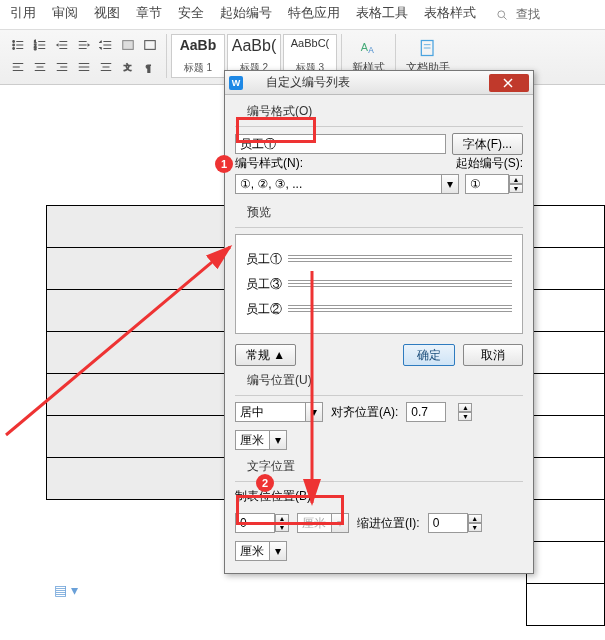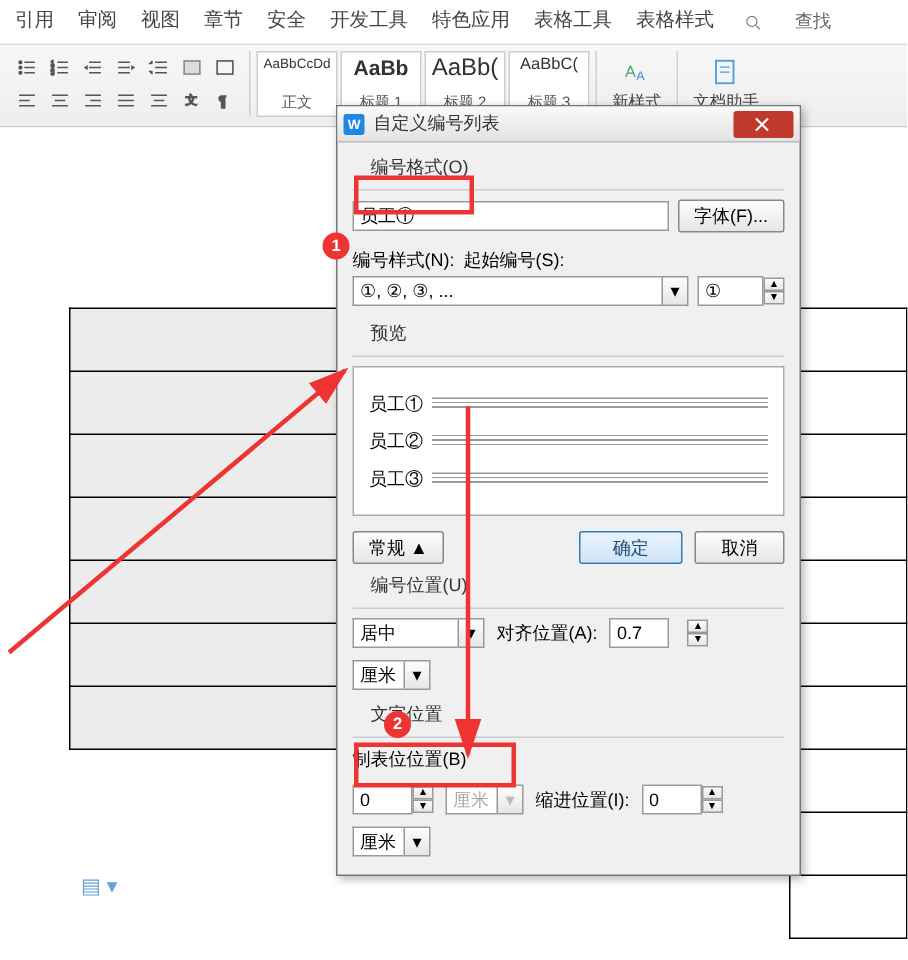--- a/index.html
+++ b/index.html
@@ -1,21 +1,21 @@
 <!DOCTYPE html>
 <html><head>
 <meta charset="utf-8">
 <style>
 * { box-sizing: border-box; margin: 0; padding: 0; font-family: "Microsoft YaHei", Arial, sans-serif; }
 body { width: 605px; height: 640px; background: #fff; overflow: hidden; position: relative; }
 
 
 .menubar { display: flex; gap: 4px; padding: 2px 4px; font-size: 13px; color: #444; border-bottom: 1px solid #ddd; }
 .menubar span { padding: 2px 6px; cursor: default; }
-.find-box { margin-left: 4px; display: flex; align-items: center; gap: 16px; color: #666; font-size: 12px; }
+.find-box { margin-left: 4px; display: flex; align-items: center; gap: 2px; color: #666; font-size: 12px; }
 .find-box svg { width: 12px; height: 12px; }
 
 
 .ribbon { display: flex; align-items: stretch; background: linear-gradient(#f7f7f7,#eee); border-bottom: 1px solid #ccc; padding: 4px 2px 6px; overflow: hidden; }
 .ribbon-group { display: flex; align-items: center; border-right: 1px solid #d0d0d0; padding: 0 6px; gap: 2px; }
 .ribbon-col { display: flex; flex-direction: column; gap: 2px; }
 .ribbon-col .row { display: flex; gap: 2px; }
 .ibtn { width: 20px; height: 20px; border: 1px solid transparent; display: flex; align-items: center; justify-content: center; font-size: 11px; color: #444; border-radius: 2px; }
 .ibtn svg { width: 14px; height: 14px; stroke:#555; fill:none; stroke-width:1.2; }
 .style-gallery { display: flex; gap: 2px; padding: 0 4px; align-items: center; }
@@ -36,21 +36,21 @@
 
 
 .annot-badge { position:absolute; width:18px; height:18px; border-radius:50%; background:#e33; color:#fff; font-size:11px; display:flex; align-items:center; justify-content:center; font-weight:bold; z-index:50; }
 .annot-box { position:absolute; border:3px solid #e33; z-index:50; }
 svg.annot-svg { position:absolute; left:0; top:0; pointer-events:none; z-index:40; }
 
 
 .dialog { position:absolute; left:224px; top:70px; width:310px; background:#f0f0f0; border:1px solid #777; box-shadow:2px 2px 6px rgba(0,0,0,.3); z-index:30; font-size:12px; }
 .titlebar { display:flex; align-items:center; height:24px; background:linear-gradient(#fafafa,#e3e3e3); border-bottom:1px solid #bbb; padding:0 4px; }
 .titlebar .appicon { width:14px; height:14px; background:#1e88e5; border-radius:2px; display:flex; align-items:center; justify-content:center; color:#fff; font-size:9px; font-weight:bold; margin-right:6px; }
-.titlebar .ttl { flex:1; color:#333; }
+.titlebar .ttl { flex:1; color:#333;margin-left:17px; }
 .titlebar .close { width:40px; height:18px; background:#c0392b; color:#fff; display:flex; align-items:center; justify-content:center; border-radius:2px; }
 .dlg-body { padding:8px 10px 10px; }
 .dlg-body hr { border:none; border-top:1px solid #ccc; margin:6px 0; }
 .sect-label { color:#333; margin-bottom:4px;margin-left:12px; }
 .row { display:flex; align-items:center; gap:6px; }
 .field { border:1px solid #999; background:#fff; height:20px; padding:0 4px; font-size:12px; }
 .btn { border:1px solid #888; background:linear-gradient(#fdfdfd,#e6e6e6); height:22px; padding:0 10px; border-radius:2px; display:flex; align-items:center; font-size:12px; }
 .btn.primary { border-color:#2e7bbf; background:linear-gradient(#eaf3fb,#cfe4f6); color:#1a4d7a; }
 .combo { display:flex; }
 .combo .field { border-right:none; }
@@ -73,21 +73,21 @@
 </style>
 </head>
 <body>
 
 <div class="menubar">
   <span>引用</span>
   <span>审阅</span>
   <span>视图</span>
   <span>章节</span>
   <span>安全</span>
-  <span>开发工具</span>
+  <span>起始编号</span>
   <span>特色应用</span>
   <span>表格工具</span>
   <span>表格样式</span>
   <span class="find-box">
     <svg viewBox="0 0 16 16">
         <circle cx="7" cy="7" r="4.5" fill="none" stroke="#777"></circle>
         <line x1="10.5" y1="10.5" x2="14" y2="14" stroke="#777"></line>
       </svg>
     <span>查找</span>
   </span>
@@ -203,24 +203,20 @@
         <div class="ibtn">
             <svg viewBox="0 0 16 16">
               <text x="3" y="12" font-size="11" fill="#555">¶</text>
             </svg>
           </div>
       </div>
     </div>
   </div>
 
   <div class="ribbon-group style-gallery">
-    <div class="style-item">
-      <div class="preview" style="font-size:9px">AaBbCcDd</div>
-      <div class="lbl">正文</div>
-    </div>
     <div class="style-item aa">
       <div class="preview">AaBb</div>
       <div class="lbl">标题 1</div>
     </div>
     <div class="style-item">
       <div class="preview" style="font-size:16px">AaBb(</div>
       <div class="lbl">标题 2</div>
     </div>
     <div class="style-item">
       <div class="preview" style="font-size:11px">AaBbC(</div>
@@ -335,21 +331,21 @@
     </div>
   </div>
   <div class="dlg-body">
     <div class="sect-label">编号格式(O)</div>
     <hr>
     <div class="row" style="margin-top:4px">
       <input class="field" style="flex: 1 1 0%;" value="员工①">
       <button class="btn">字体(F)...</button>
     </div>
 
-    <div class="row" style="margin-top:10px; justify-content:flex-start">
+    <div class="row" style="margin-top:0; justify-content:space-between">
       <label>编号样式(N):</label>
       <label>起始编号(S):</label>
     </div>
     <div class="row" style="margin-top:2px">
       <div class="combo" style="flex:1">
         <input class="field" style="flex: 1 1 0%;" value="①, ②, ③, ...">
         <div class="drop">▾</div>
       </div>
       <div class="row" style="gap:0">
         <input class="field" style="width: 44px;" value="①">
@@ -361,34 +357,34 @@
     </div>
 
     <div class="sect-label" style="margin-top:10px">预览</div>
     <hr>
     <div class="preview-box">
       <div class="preview-line">
           <span class="num">员工①</span>
           <span class="bar"></span>
         </div>
       <div class="preview-line">
+          <span class="num">员工③</span>
+          <span class="bar"></span>
+        </div>
+      <div class="preview-line">
           <span class="num">员工②</span>
           <span class="bar"></span>
         </div>
-      <div class="preview-line">
-          <span class="num">员工③</span>
-          <span class="bar"></span>
-        </div>
     </div>
 
     <div class="btnrow">
       <div class="left">
         <button class="btn"><span>常规</span>&nbsp;▲</button>
       </div>
-      <button class="btn primary" style="width:69px;justify-content:center">确定</button>
+      <button class="btn primary" style="width:52px;justify-content:center">确定</button>
       <button class="btn" style="width:60px;justify-content:center">取消</button>
     </div>
 
     <div class="sect-label">编号位置(U)</div>
     <hr>
     <div class="grid2">
       <div class="combo">
         <input class="field" style="width: 70px;" value="居中">
         <div class="drop">▾</div>
       </div>

